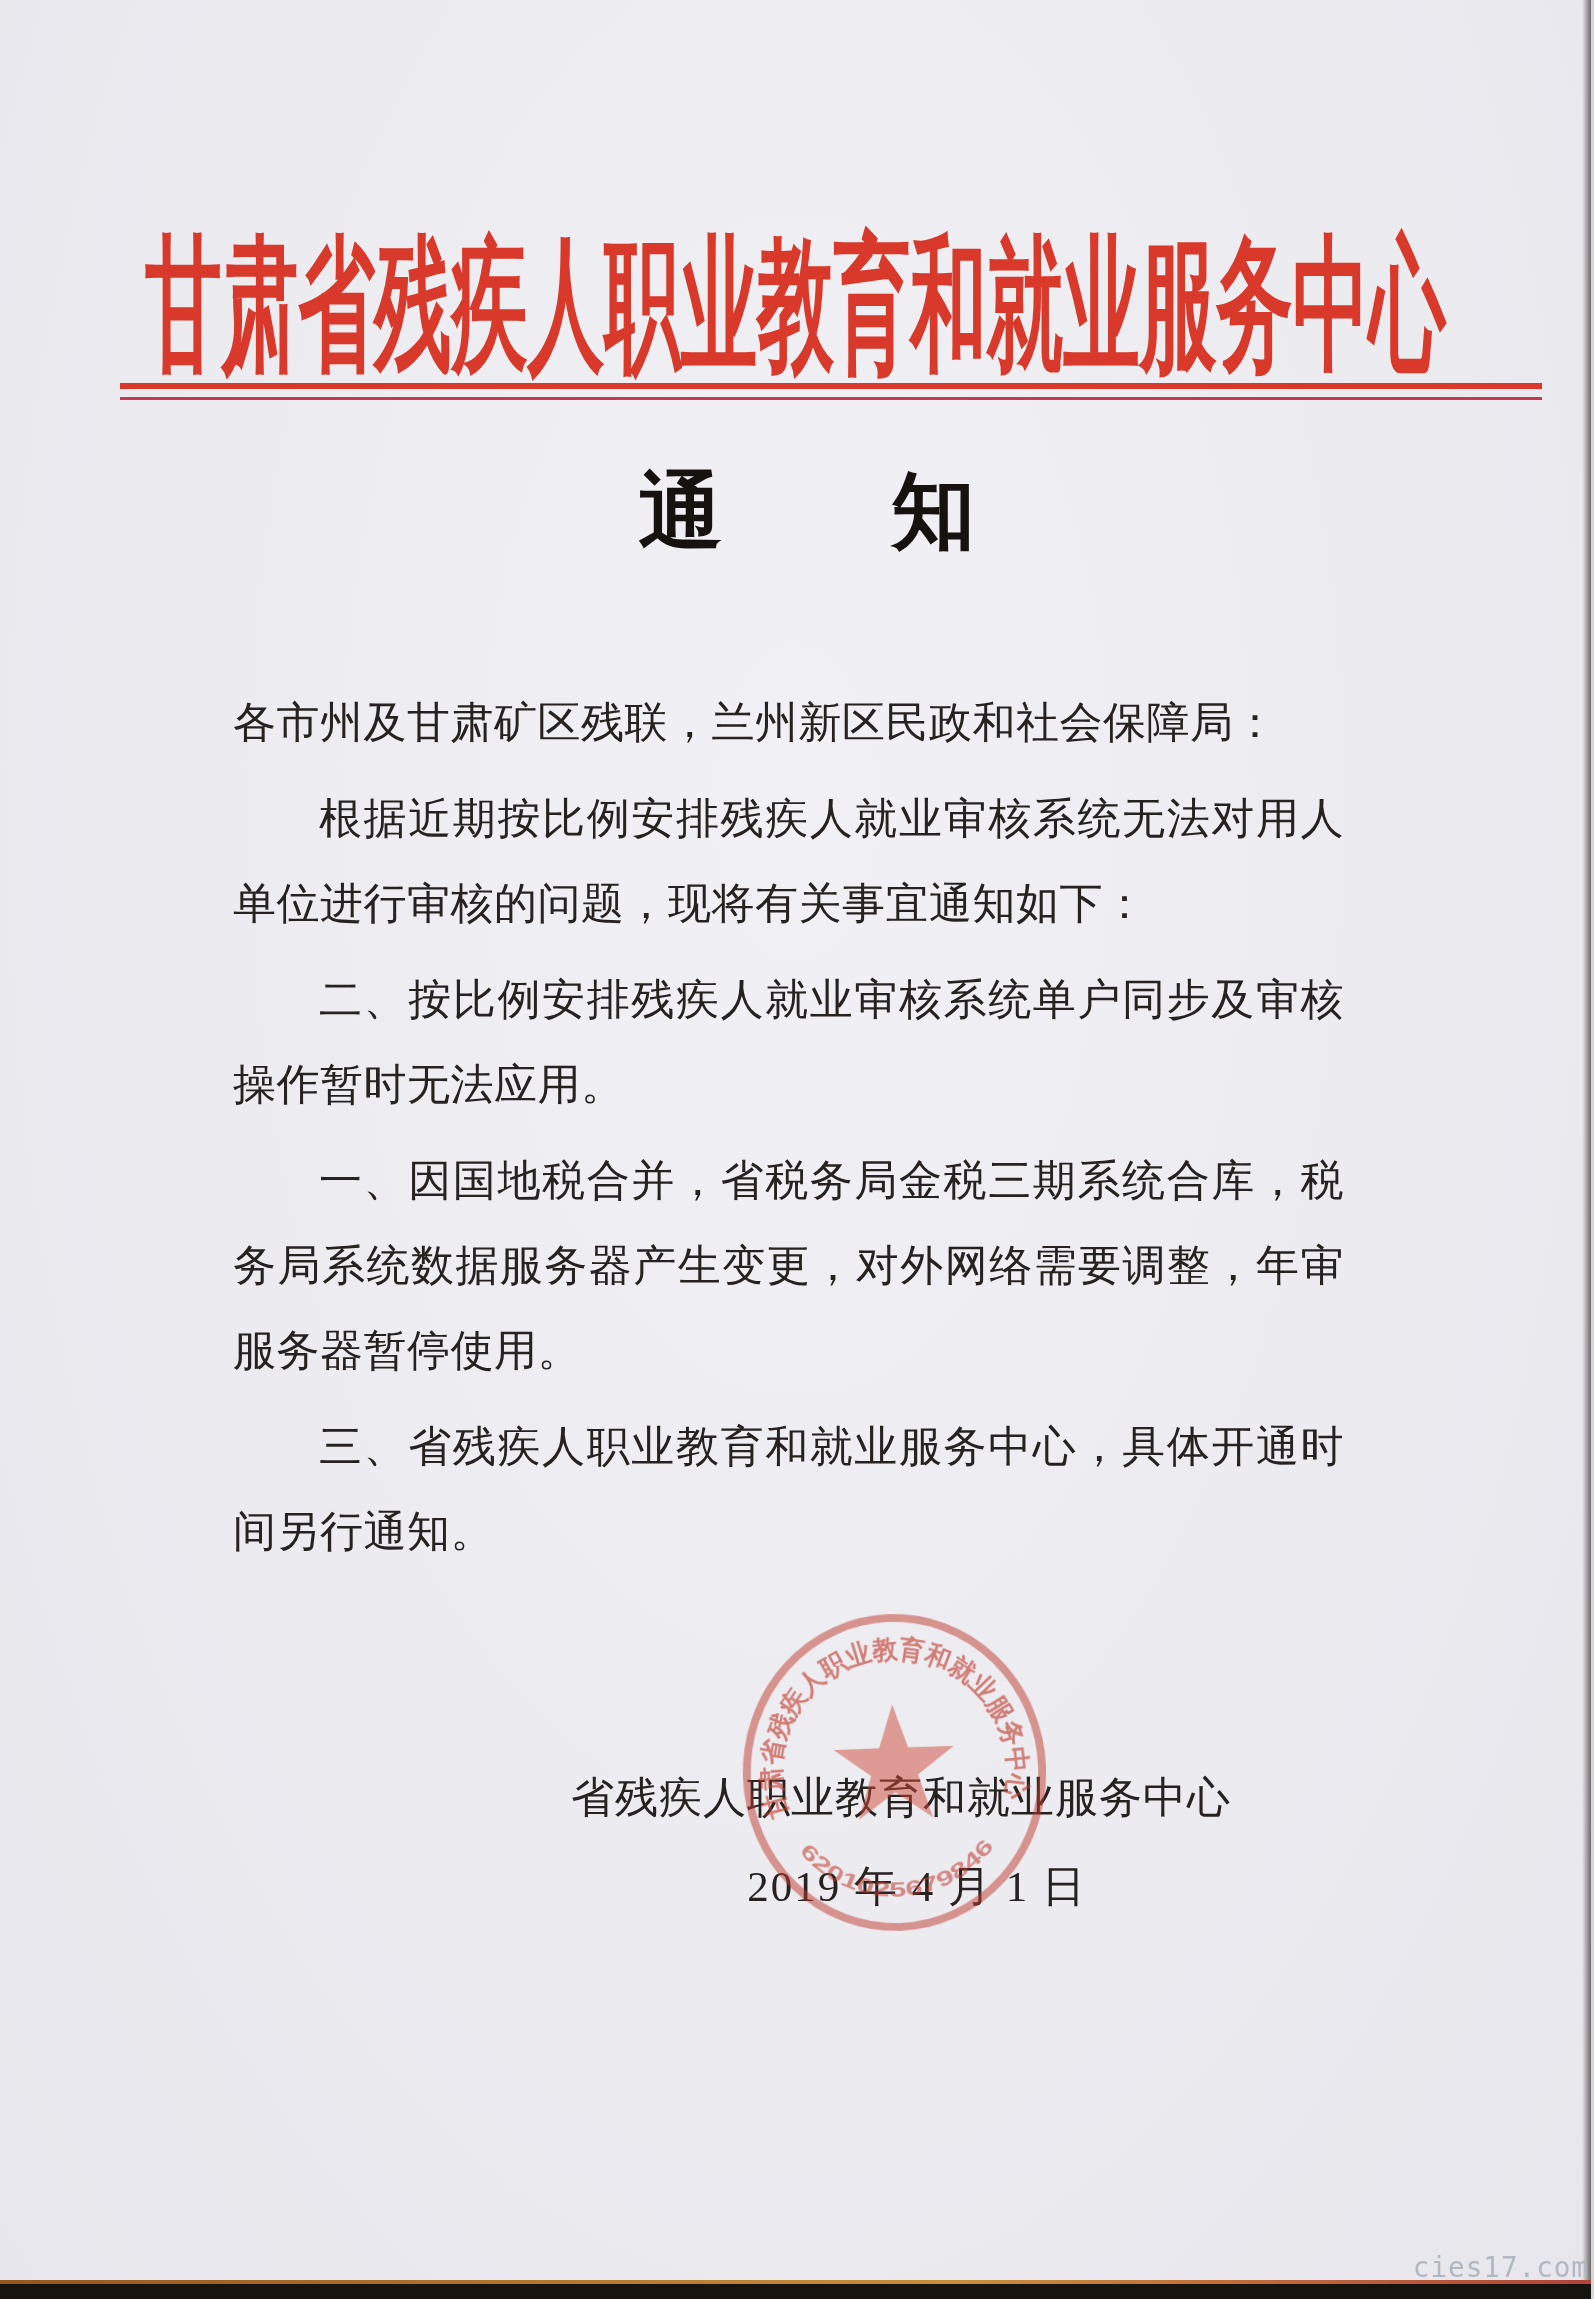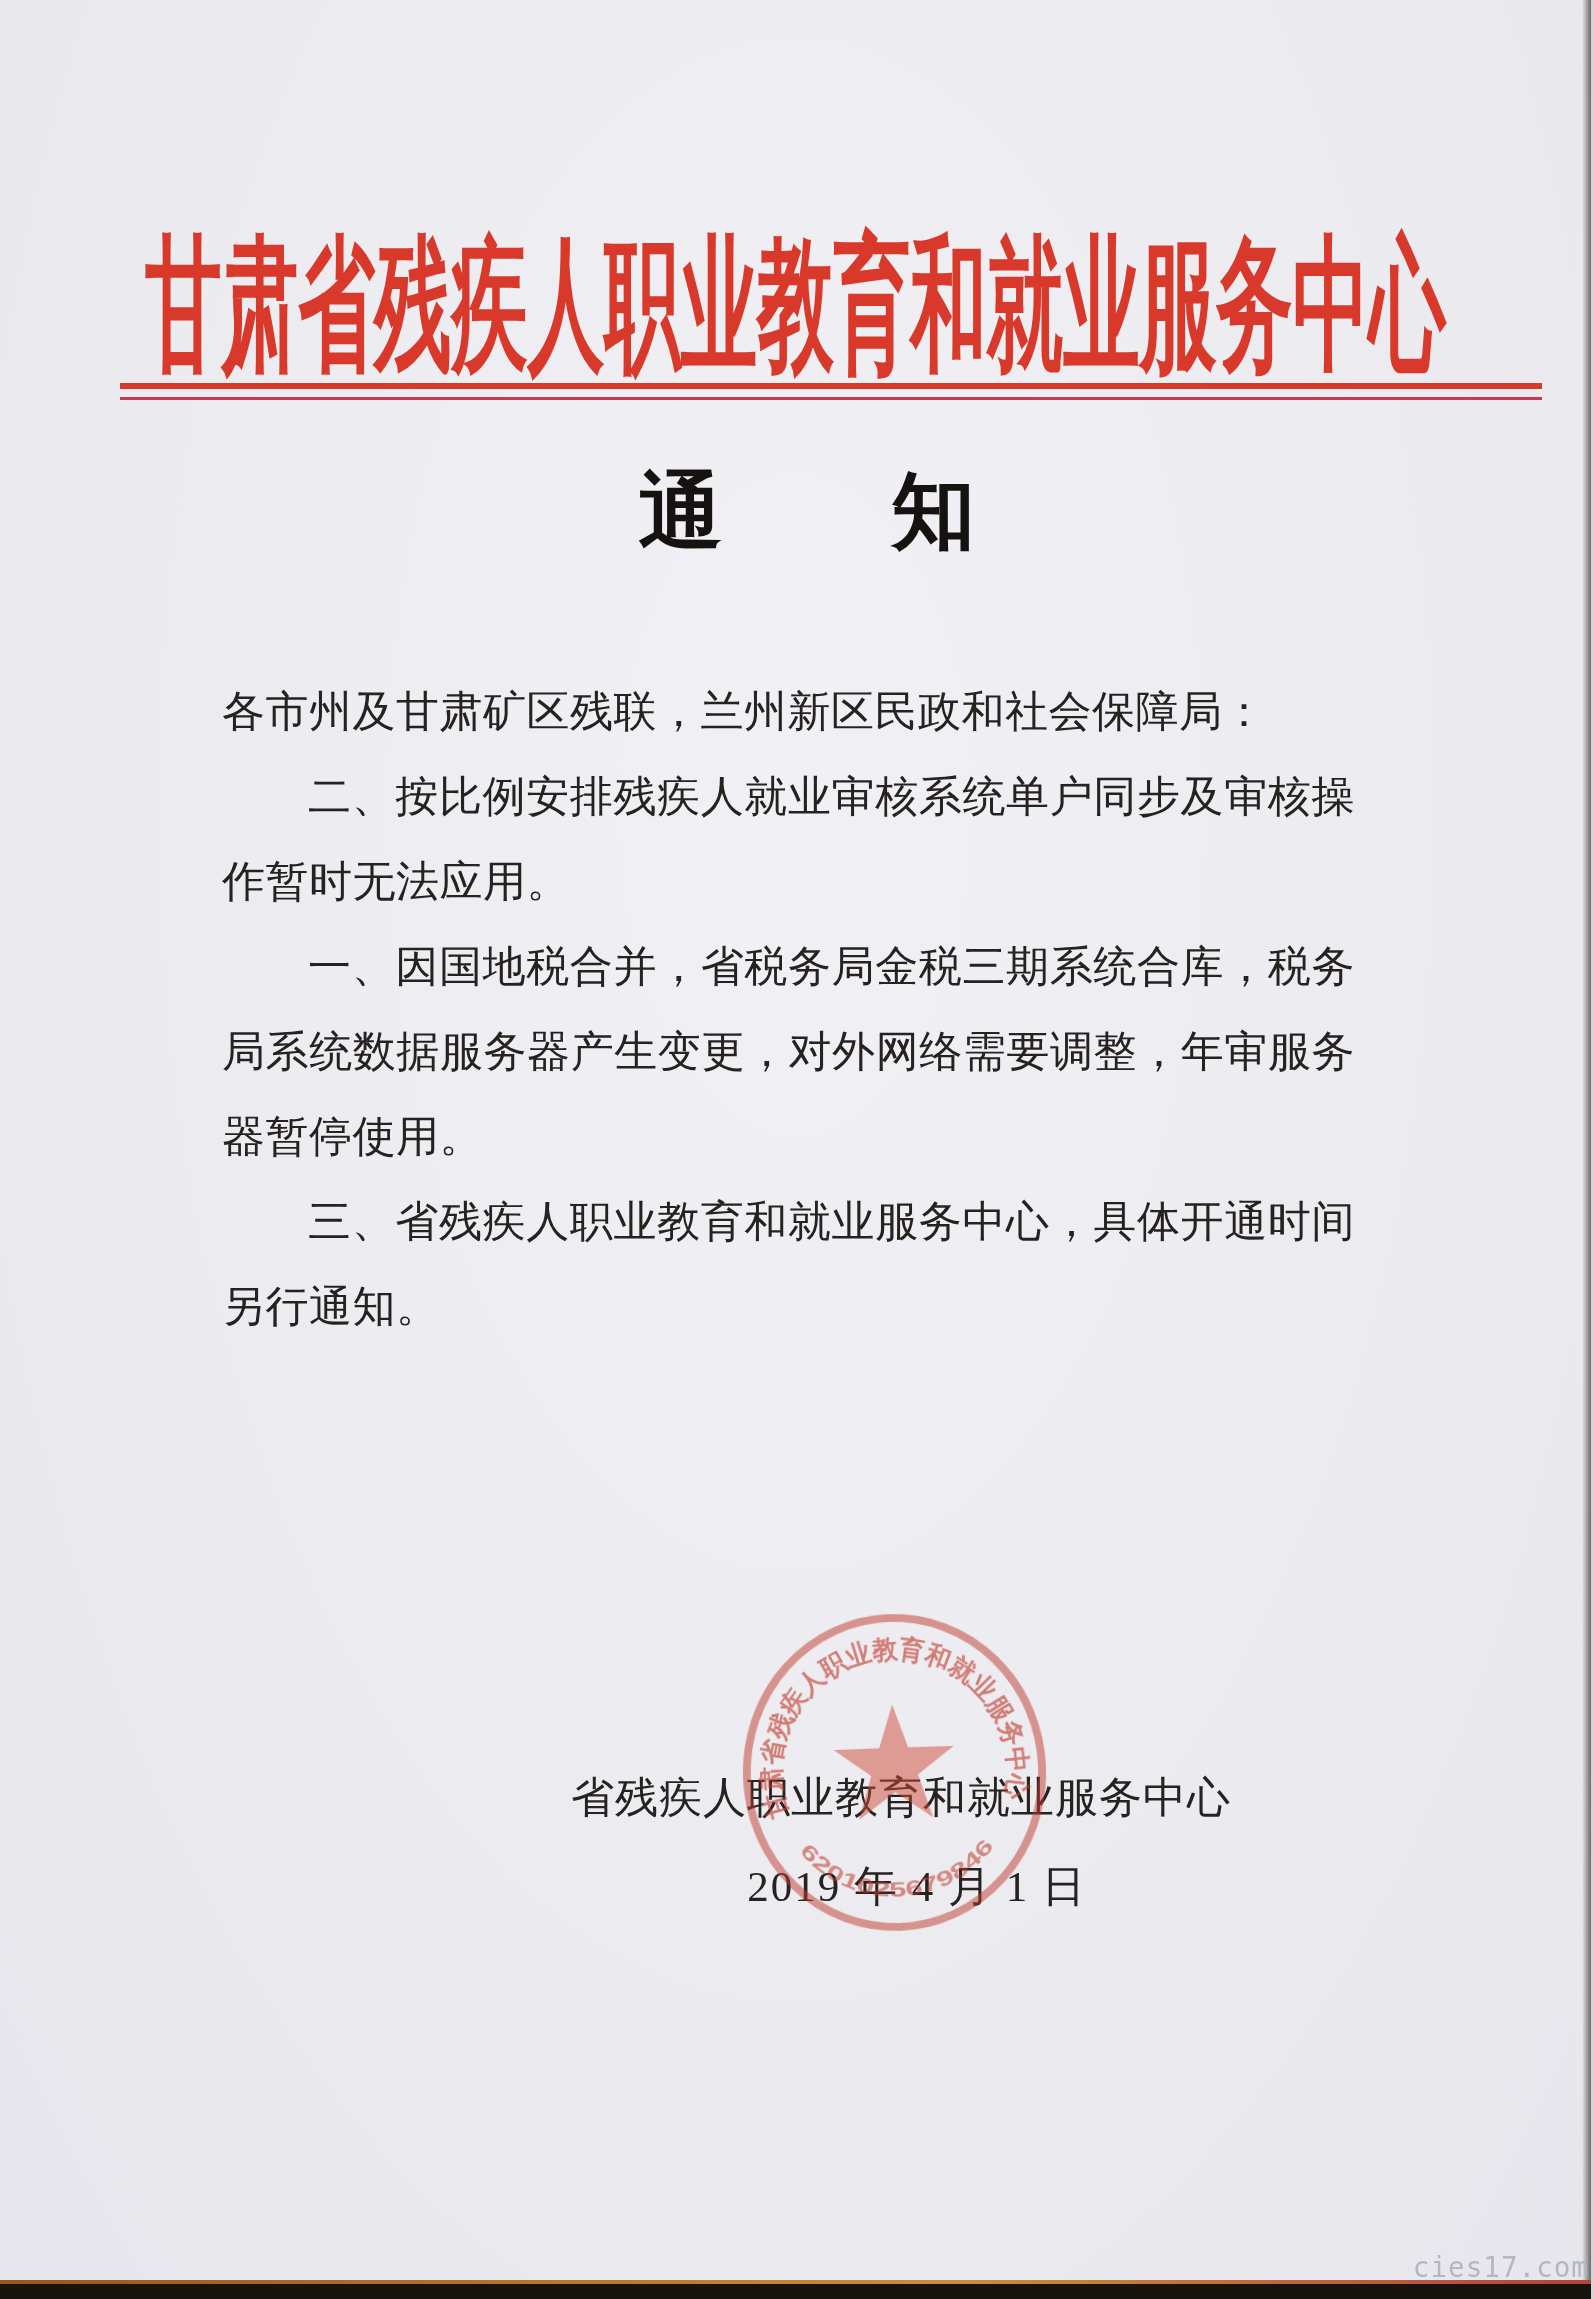--- a/index.html
+++ b/index.html
@@ -42,21 +42,21 @@
     white-space:pre;word-spacing:148px;
   }
   
   .body-text{
     position:absolute;top:669px;left:222px;width:1133px;
     font-size:43px;line-height:85px;
     color:#262220;
     letter-spacing:0.5px;
     text-align:justify;
   }
-  .body-text p{margin:0;}
+  .body-text p{margin:11px;}
   .body-text p.indent{text-indent:2em;}
   
   .signoff-org{
     position:absolute;top:1769px;left:0;width:1802px;
     text-align:center;
     font-size:43px;color:#262220;letter-spacing:1px;
     white-space:pre;
   }
   .signoff-date{
     position:absolute;top:1858px;left:0;width:1834px;
@@ -99,20 +99,21 @@
 <div class="paper">
 
   <div class="org-name">甘肃省残疾人职业教育和就业服务中心</div>
   <div class="rule-thick"></div>
   <div class="rule-thin"></div>
 
   <div class="doc-title">通 知</div>
 
   <div class="body-text">
     <p>各市州及甘肃矿区残联，兰州新区民政和社会保障局：</p>
+    <p class="indent">根据近期按比例安排残疾人就业审核系统无法对用人单位进行审核的问题，现将有关事宜通知如下：</p>
     <p class="indent">二、按比例安排残疾人就业审核系统单户同步及审核操作暂时无法应用。</p>
     <p class="indent">一、因国地税合并，省税务局金税三期系统合库，税务局系统数据服务器产生变更，对外网络需要调整，年审服务器暂停使用。</p>
     <p class="indent">三、省残疾人职业教育和就业服务中心，具体开通时间另行通知。</p>
   </div>
 
   <div class="signoff-org">省残疾人职业教育和就业服务中心</div>
   <div class="signoff-date">2019 年 4 月 1 日</div>
 
   <svg class="seal" viewBox="0 0 324 330">
     <defs>

